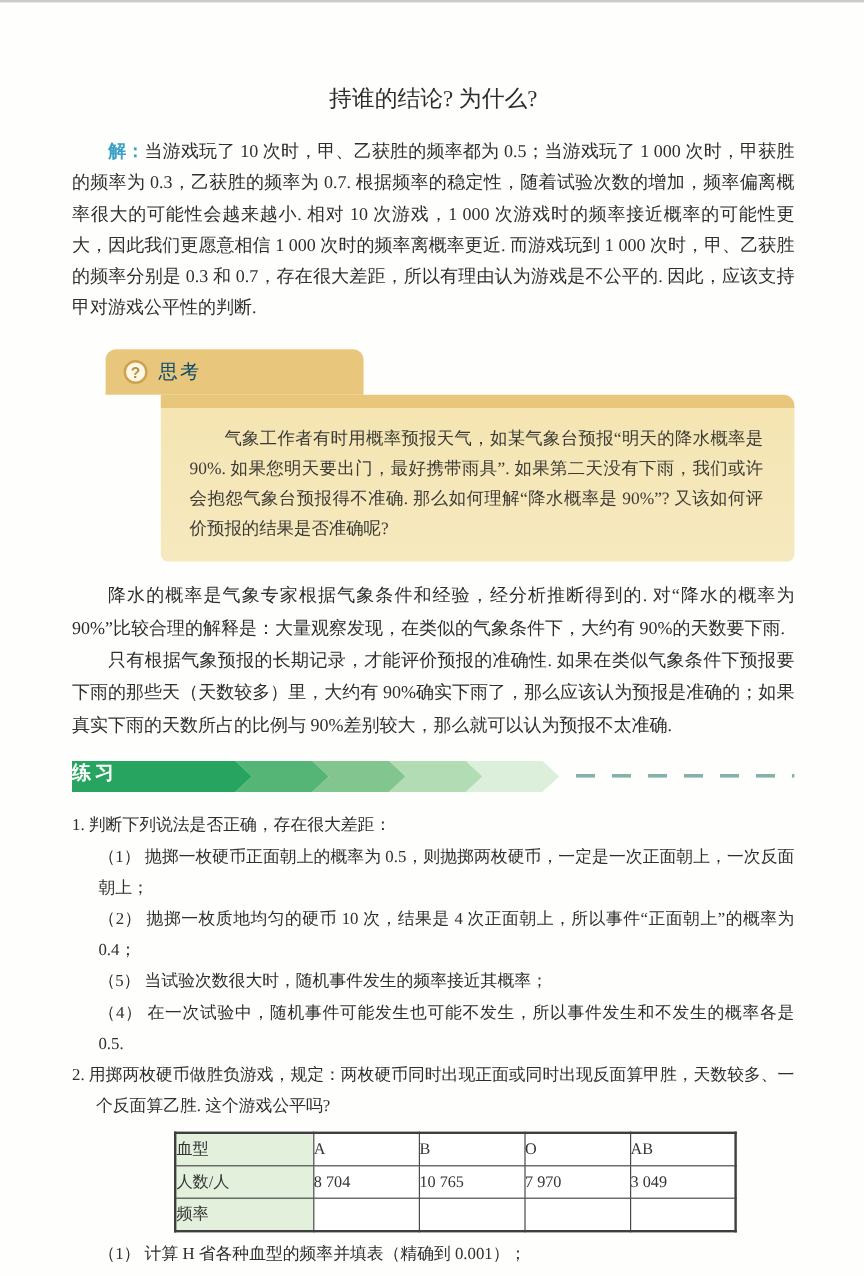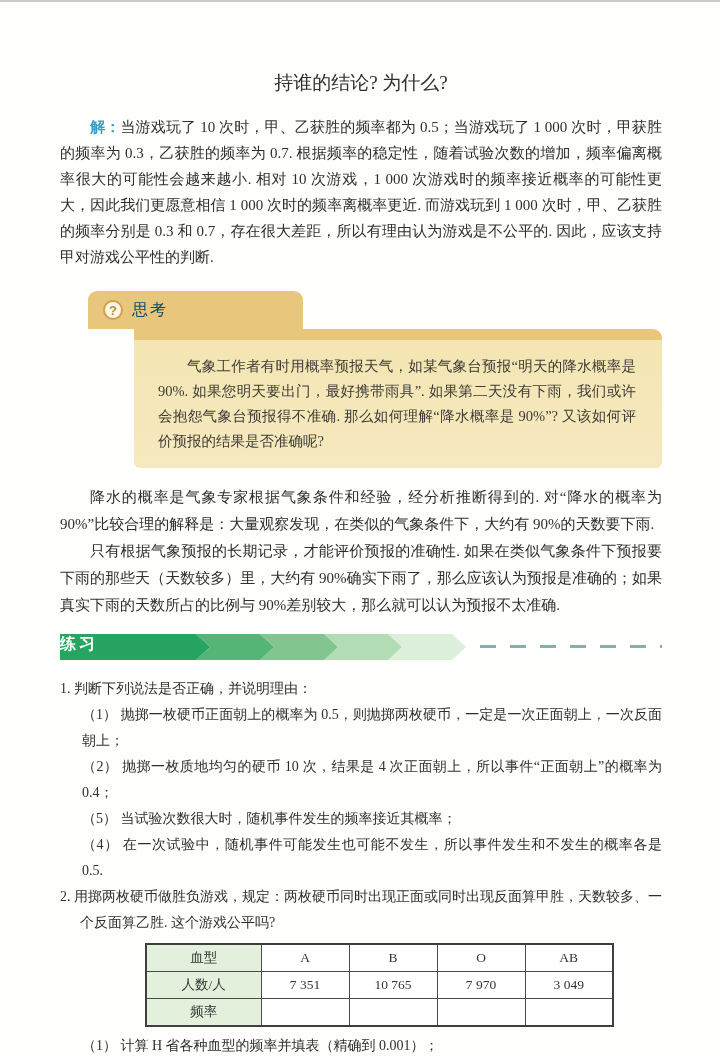--- a/index.html
+++ b/index.html
@@ -79,21 +79,21 @@
 
   
   .exercises{ margin-top:16px; font-size:14px; line-height:26px; color:#2e2e2e; }
   .ex-item{ padding-left:20px; text-indent:-20px; text-align:justify; }
   .ex-sub{ padding-left:22px; text-align:justify; }
 
   
   .blood-table{ border-collapse:collapse; margin:7px 0 6px 85px; }
   .blood-table td{
     border:1px solid #4a4a4a; height:21px;
-    text-align:center; vertical-align:middle;
+    vertical-align:middle;
     font-size:13.5px; color:#333333;
     background:#ffffff;
   }
   .blood-table{ border:2px solid #3f3f3f; }
   .blood-table td.rowhead{ background:#e3f0dc; width:115px; }
   .blood-table td.datacell{ width:88px; }
 </style>
 </head>
 <body>
 
@@ -126,41 +126,41 @@
     </div>
     <div class="chev chev-n chev-2"></div>
     <div class="chev chev-n chev-3"></div>
     <div class="chev chev-n chev-4"></div>
     <div class="chev chev-n chev-5"></div>
     <div class="dash-line banner-dashes"></div>
   </div>
 
   <div class="exercises">
 
-    <p class="ex-item"><span>1.</span> <span>判断下列说法是否正确，并说明理由：</span></p>
+    <p class="ex-item"><span>1.</span> <span>判断下列说法是否正确，存在很大差距：</span></p>
     <p class="ex-sub">（1） 抛掷一枚硬币正面朝上的概率为 0.5，则抛掷两枚硬币，一定是一次正面朝上，一次反面朝上；</p>
     <p class="ex-sub">（2） 抛掷一枚质地均匀的硬币 10 次，结果是 4 次正面朝上，所以事件“正面朝上”的概率为 0.4；</p>
     <p class="ex-sub">（5） 当试验次数很大时，随机事件发生的频率接近其概率；</p>
     <p class="ex-sub">（4） 在一次试验中，随机事件可能发生也可能不发生，所以事件发生和不发生的概率各是 0.5.</p>
 
     <p class="ex-item"><span>2.</span> <span>用掷两枚硬币做胜负游戏，规定：两枚硬币同时出现正面或同时出现反面算甲胜，天数较多、一个反面算乙胜. 这个游戏公平吗?</span></p>
 
 
     <table class="blood-table">
       <tbody>
           <tr>
         <td class="rowhead">血型</td>
         <td class="datacell">A</td>
         <td class="datacell">B</td>
         <td class="datacell">O</td>
         <td class="datacell">AB</td>
       </tr>
       <tr>
         <td class="rowhead">人数/人</td>
-        <td class="datacell">7 351</td>
+        <td class="datacell">8 704</td>
         <td class="datacell">10 765</td>
         <td class="datacell">7 970</td>
         <td class="datacell">3 049</td>
       </tr>
       <tr>
         <td class="rowhead">频率</td>
         <td class="datacell"></td>
         <td class="datacell"></td>
         <td class="datacell"></td>
         <td class="datacell"></td>

